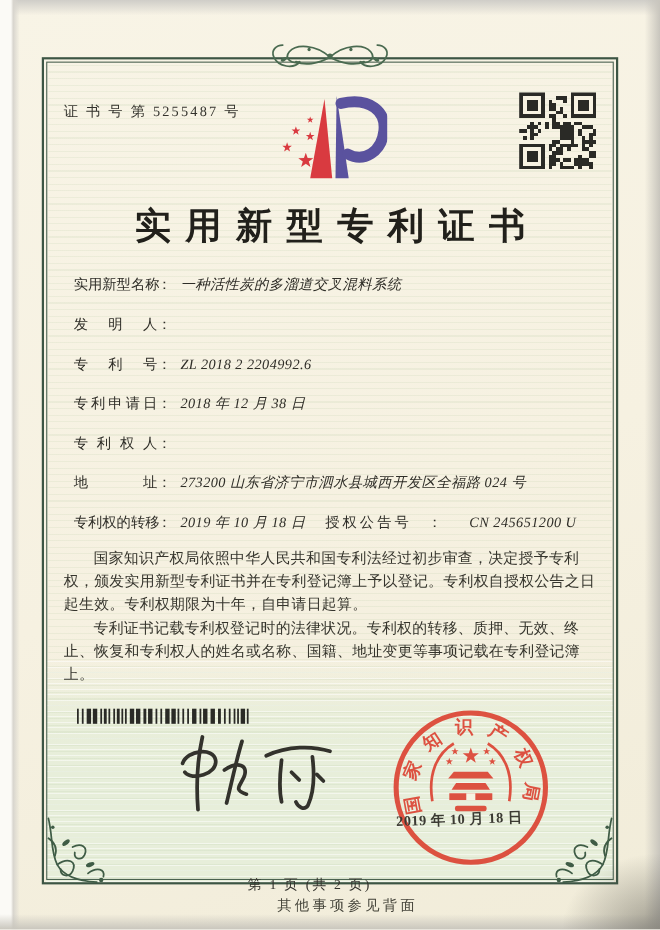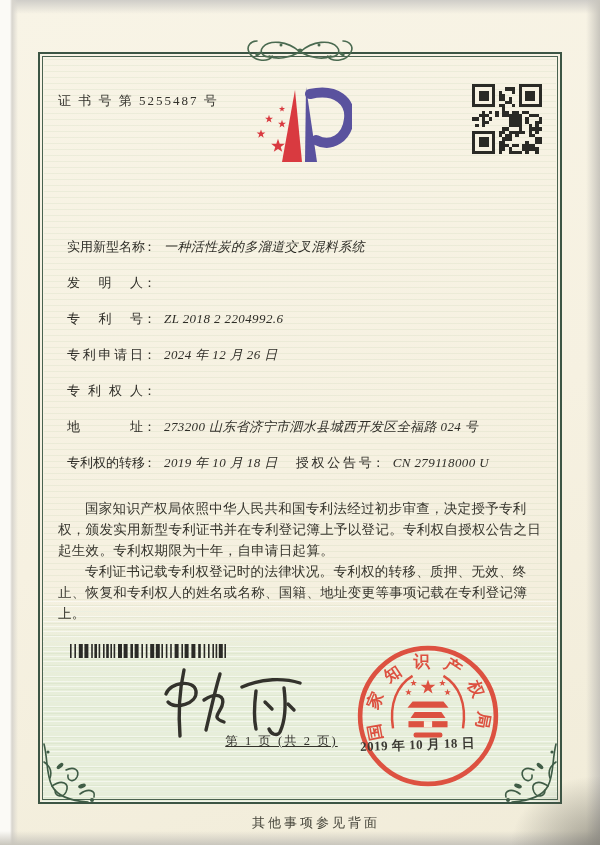--- a/index.html
+++ b/index.html
@@ -34,45 +34,45 @@
              linear-gradient(180deg, rgba(231,238,217,0) 0px, rgba(231,238,217,.85) 55px, #e7eeda 110px); }
 
   .certno { position:absolute; left:58px; top:92px; font-size:13px; letter-spacing:2px; color:#33322c; }
 
   .logo { position:absolute; left:237px; top:82px; }
   .qr   { position:absolute; left:472px; top:84px; }
 
   .title { position:absolute; left:38px; top:183px; width:524px; text-align:center;
            font-size:33px; font-weight:600; letter-spacing:13px; text-indent:13px; color:#21201b; }
 
-  .fields { position:absolute; left:67px; top:238px; width:470px; font-size:13px; color:#2e2d27; }
+  .fields { position:absolute; left:67px; top:250px; width:470px; font-size:13px; color:#2e2d27; }
   .frow { display:flex; align-items:baseline; height:16px; margin-bottom:20px; white-space:nowrap; }
   .f-label { display:inline-block; width:76px; text-align:justify; text-align-last:justify; }
   .f-colon { margin-right:8px; }
   .f-value { letter-spacing:.4px;font-style:italic; }
-  .group2 { display:flex; margin-left:18px; align-items:baseline; }
+  .group2 { display:flex; margin-left:18px; align-items:baseline;gap:17px; }
 
   .paras { position:absolute; left:58px; top:499px; width:486px; font-size:13.5px;
            line-height:21px; color:#35342c; letter-spacing:.3px;font-family:Liberation Mono, monospace; }
   .paras p { text-indent:2em; }
 
   .barcode { position:absolute; left:70px; top:644px; }
 
   .director { position:absolute; left:66px; top:686px; color:#3e3d35; font-weight:700; }
   .director .d1 { font-size:15px; letter-spacing:10px; }
   .director .d2 { font-size:15px; letter-spacing:5px; margin-top:15px; }
 
   .signature { position:absolute; left:150px; top:662px; }
 
   .seal { position:absolute; left:356px; top:644px; width:144px; height:144px; }
   .seal-date { position:absolute; left:360px; top:736px; font-size:13px; font-weight:600;
                color:#3b3a33; letter-spacing:.5px; transform:rotate(-2deg); white-space:nowrap; }
 
-  .pageinfo { position:absolute; left:38px; top:733px; width:487px; text-align:center;
-              font-size:12.5px; letter-spacing:2px; color:#33322c;text-decoration:underline; }
+  .pageinfo { position:absolute; left:38px; top:796px; width:487px; text-align:center;
+              font-size:12.5px; letter-spacing:2px; color:#33322c; }
   .backnote { position:absolute; left:54px; top:814px; width:524px; text-align:center;
               font-size:13px; letter-spacing:3px; color:#45443a; }
 
   .orn-top { position:absolute; left:225px; top:36px; }
   .orn-bl  { position:absolute; left:40px; top:742px; }
   .orn-br  { position:absolute; left:488px; top:742px; transform:scaleX(-1); }
 </style>
 </head>
 <body>
 
@@ -283,58 +283,59 @@
         <rect x="8" y="20" width="1" height="1"></rect>
         <rect x="11" y="20" width="1" height="1"></rect>
         <rect x="12" y="20" width="1" height="1"></rect>
         <rect x="13" y="20" width="1" height="1"></rect>
         <rect x="14" y="20" width="1" height="1"></rect>
         <rect x="16" y="20" width="1" height="1"></rect>
         <rect x="19" y="20" width="1" height="1"></rect>
       </g>
   </svg>
 
+  <div class="title">实用新型专利证书</div>
 
   <div class="fields">
     <div class="frow">
       <span class="f-label">实用新型名称</span>
         <span class="f-colon">：</span>
       <span class="f-value">一种活性炭的多溜道交叉混料系统</span>
     </div>
     <div class="frow">
       <span class="f-label">发明人</span>
         <span class="f-colon">：</span>
     </div>
     <div class="frow">
       <span class="f-label">专利号</span>
         <span class="f-colon">：</span>
       <span class="f-value">ZL 2018 2 2204992.6</span>
     </div>
     <div class="frow">
       <span class="f-label">专利申请日</span>
         <span class="f-colon">：</span>
-      <span class="f-value">2024 年 12 月 26 日</span>
+      <span class="f-value">2018 年 12 月 38 日</span>
     </div>
     <div class="frow">
       <span class="f-label">专利权人</span>
         <span class="f-colon">：</span>
     </div>
     <div class="frow">
       <span class="f-label">地址</span>
         <span class="f-colon">：</span>
       <span class="f-value">273200 山东省济宁市泗水县城西开发区全福路 024 号</span>
     </div>
     <div class="frow">
       <span class="f-label">专利权的转移</span>
         <span class="f-colon">：</span>
       <span class="f-value">2019 年 10 月 18 日</span>
       <span class="group2">
         <span class="f-label">授权公告号</span>
           <span class="f-colon">：</span>
-        <span class="f-value">CN 279118000 U</span>
+        <span class="f-value">CN 245651200 U</span>
       </span>
     </div>
   </div>
 
   <div class="paras">
     <p>国家知识产权局依照中华人民共和国专利法经过初步审查，决定授予专利权，颁发实用新型专利证书并在专利登记簿上予以登记。专利权自授权公告之日起生效。专利权期限为十年，自申请日起算。</p>
     <p>专利证书记载专利权登记时的法律状况。专利权的转移、质押、无效、终止、恢复和专利权人的姓名或名称、国籍、地址变更等事项记载在专利登记簿上。</p>
   </div>
 
   <svg class="barcode" width="157" height="15" viewBox="0 0 157 15">

